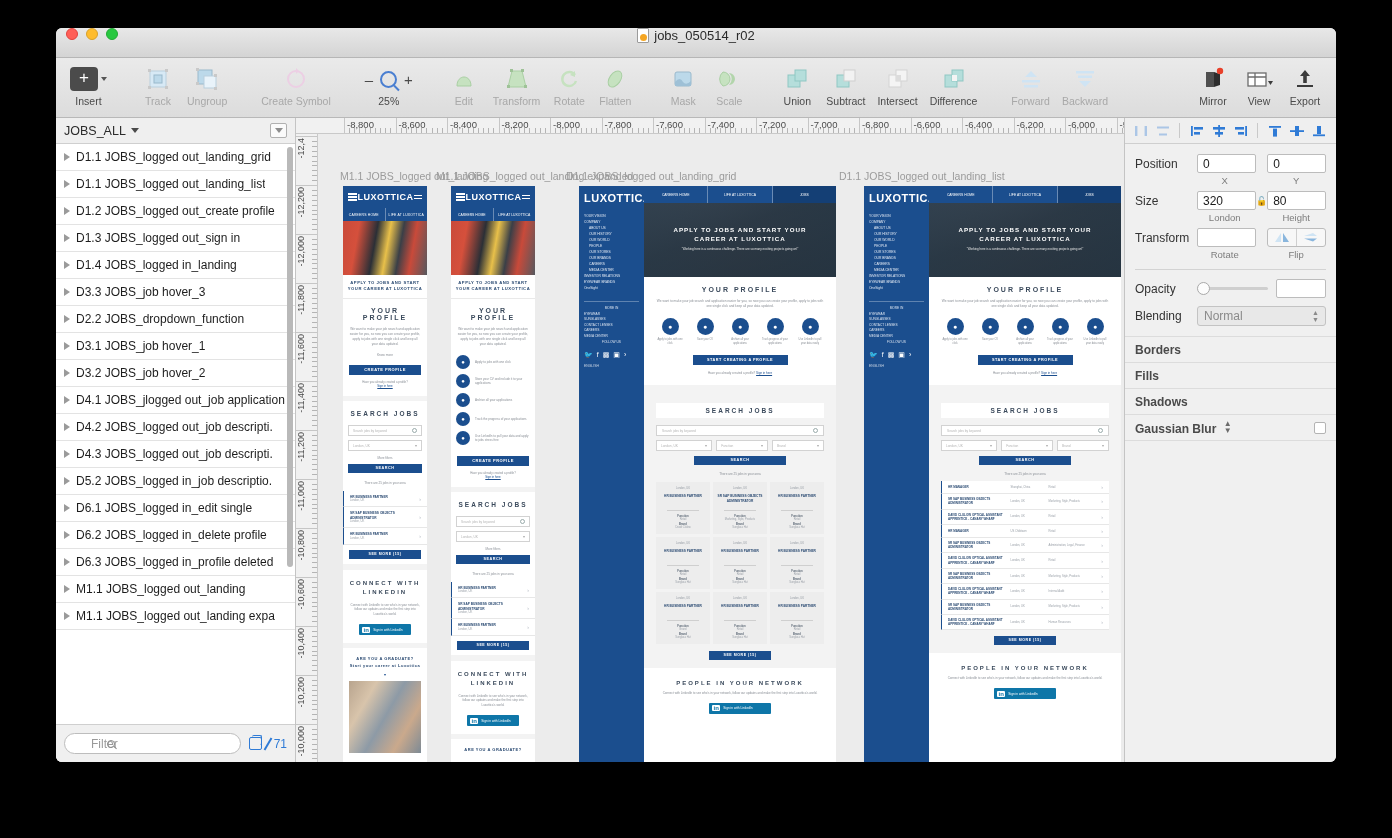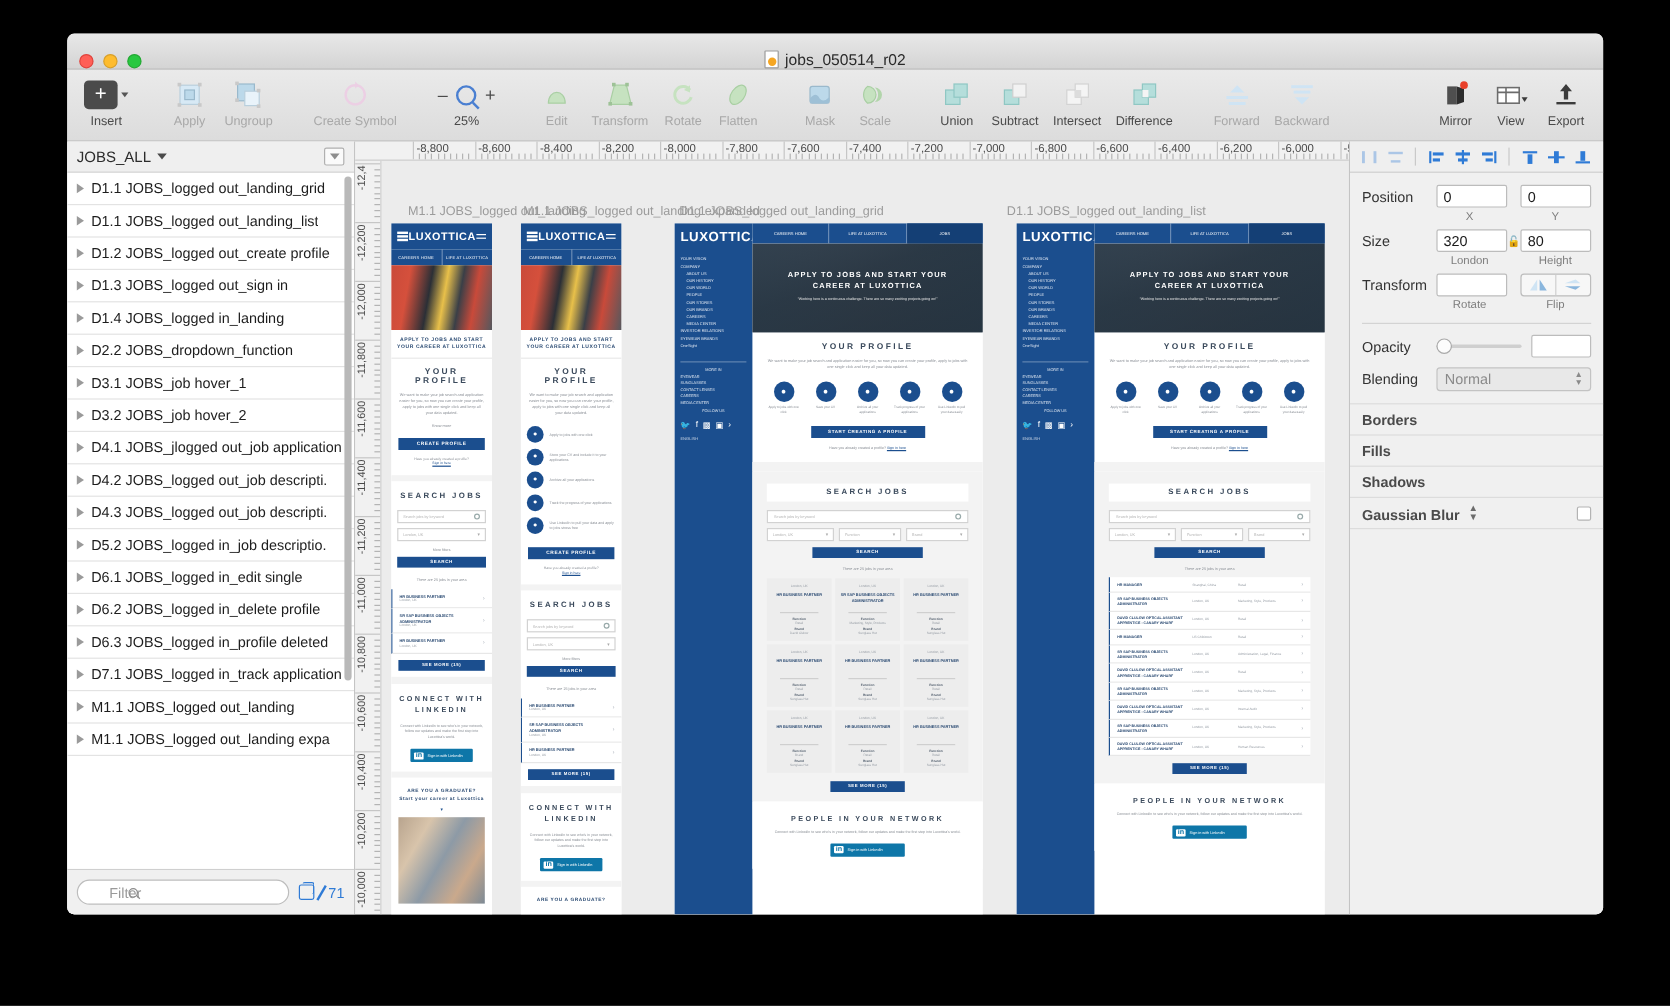--- a/index.html
+++ b/index.html
@@ -20,21 +20,21 @@
     overflow: hidden;
     box-shadow: 0 6px 30px rgba(0,0,0,.6);
     display: flex; flex-direction: column;
   }
 
   
   .titlebar {
     height: 30px; flex: 0 0 30px;
     background: linear-gradient(#e8e8e8,#d4d4d4);
     border-bottom: 1px solid #b6b6b6;
-    display: flex; align-items: flex-end;
+    display: flex; align-items: flex-start;
     position: relative;
   }
   .traffic { display: flex; gap: 8px; padding-left: 10px; }
   .tl { width: 12px; height: 12px; border-radius: 50%; }
   .tl.red { background: #ff5f57; border: 1px solid #e0443e; }
   .tl.yellow { background: #febc2e; border: 1px solid #d8a02a; }
   .tl.green { background: #28c840; border: 1px solid #24a934; }
   .doc-title {
     position: absolute; left: 0; right: 0; text-align: center;
     font-size: 13px; color: #2a2a2a;
@@ -175,21 +175,21 @@
     white-space: nowrap;
   }
   .canvas {
     flex: 1 1 auto; background: #ececec; position: relative; overflow: hidden;
   }
 
   
   .ab-title {
     position: absolute; font-size: 10.5px; color: #9b9b9b; white-space: nowrap;
   }
-  .artboard { position: absolute; background: #fff; overflow: hidden; }
+  .artboard { position: absolute; background: #fff; overflow: hidden; margin-left: 17px; }
 
   
   .lx-navbar { background: #1b4e8e; display: flex; align-items: center; justify-content: space-between; }
   .lx-logo { color: #fff; font-weight: 700; letter-spacing: .5px; font-family: "Liberation Sans", sans-serif; }
   .lx-burger { display:flex; flex-direction: column; gap: 1.5px; }
   .lx-burger i { display:block; background:#fff; }
   .lx-subnav { background:#1b4e8e; display:flex; }
   .lx-subnav div {
     flex:1; text-align:center; color:#fff; border-right:1px solid rgba(255,255,255,.35);
     display:flex; align-items:center; justify-content:center;
@@ -299,21 +299,21 @@
           <rect x="5" y="5" width="16" height="16" fill="#d7e9f5" stroke="#b9cfdd" stroke-width="1"></rect>
           <rect x="9" y="9" width="8" height="8" fill="#bcd9ea" stroke="#9ab9cc" stroke-width="1"></rect>
           <g fill="#c9c9c9">
               <rect x="3" y="3" width="3" height="3"></rect>
               <rect x="20" y="3" width="3" height="3"></rect>
               <rect x="3" y="20" width="3" height="3"></rect>
               <rect x="20" y="20" width="3" height="3"></rect>
             </g>
         </svg>
       </div>
-      <div class="lb">Apply</div>
+      <div class="lb">Track</div>
     </div>
 
     <div class="tbitem dim">
       <div class="ic">
         <svg width="26" height="26" viewBox="0 0 26 26">
           <rect x="4" y="4" width="14" height="14" fill="#bcd9ea" stroke="#9ab9cc" stroke-width="1"></rect>
           <rect x="10" y="10" width="12" height="12" fill="#e9f3fa" stroke="#b9cfdd" stroke-width="1"></rect>
           <g fill="#c9c9c9">
               <rect x="2" y="2" width="3" height="3"></rect>
               <rect x="20" y="8" width="3" height="3"></rect>
@@ -549,20 +549,24 @@
             <div class="layer">
               <span class="disc"></span>
               <span class="lname">D1.3 JOBS_logged out_sign in</span>
             </div>
             <div class="layer">
               <span class="disc"></span>
               <span class="lname">D1.4 JOBS_logged in_landing</span>
             </div>
             <div class="layer">
               <span class="disc"></span>
+              <span class="lname">D3.3 JOBS_job hover_3</span>
+            </div>
+            <div class="layer">
+              <span class="disc"></span>
               <span class="lname">D2.2 JOBS_dropdown_function</span>
             </div>
             <div class="layer">
               <span class="disc"></span>
               <span class="lname">D3.1 JOBS_job hover_1</span>
             </div>
             <div class="layer">
               <span class="disc"></span>
               <span class="lname">D3.2 JOBS_job hover_2</span>
             </div>
@@ -586,24 +590,20 @@
               <span class="disc"></span>
               <span class="lname">D6.1 JOBS_logged in_edit single</span>
             </div>
             <div class="layer">
               <span class="disc"></span>
               <span class="lname">D6.2 JOBS_logged in_delete profile</span>
             </div>
             <div class="layer">
               <span class="disc"></span>
               <span class="lname">D6.3 JOBS_logged in_profile deleted</span>
-            </div>
-            <div class="layer">
-              <span class="disc"></span>
-              <span class="lname">D7.1 JOBS_logged in_track application</span>
             </div>
             <div class="layer">
               <span class="disc"></span>
               <span class="lname">M1.1 JOBS_logged out_landing</span>
             </div>
             <div class="layer">
               <span class="disc"></span>
               <span class="lname">M1.1 JOBS_logged out_landing expa</span>
             </div>
           </div>

